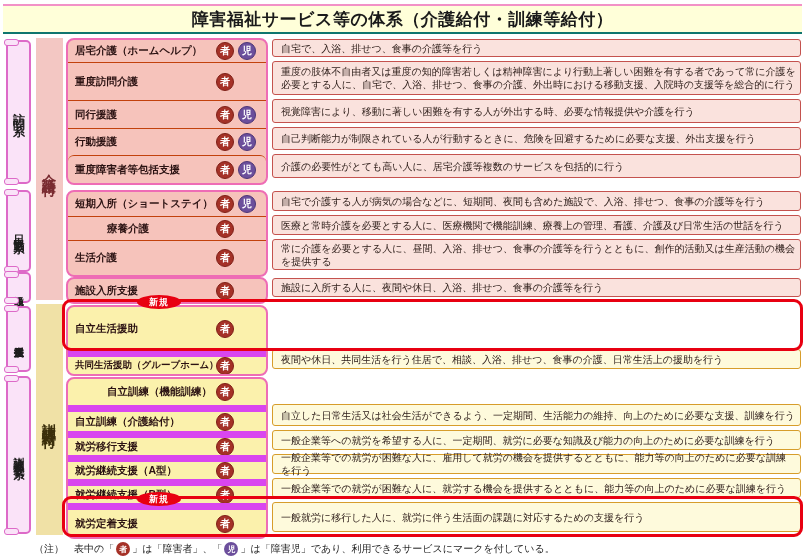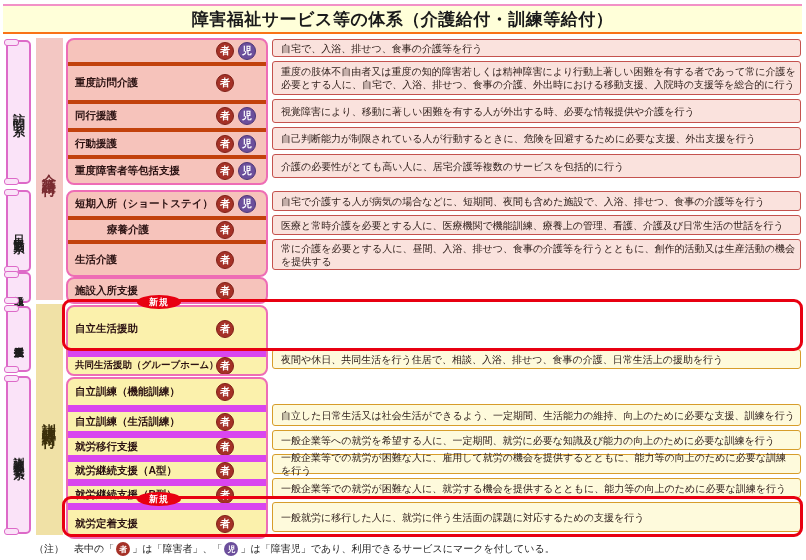--- a/index.html
+++ b/index.html
@@ -1,21 +1,21 @@
 <!DOCTYPE html>
 <html><head>
 <meta charset="utf-8">
 <style>
   * { box-sizing: border-box; margin: 0; padding: 0; }
   html,body { width:806px; height:560px; background:#fff;
     font-family:"Liberation Sans","DejaVu Sans",sans-serif; }
   #stage { position:relative; width:806px; height:560px; overflow:hidden; background:#fff; }
 
   .title-band { position:absolute; left:3px; top:4px; width:799px; height:30px;
-    background:#FFFFD9; border-top:2px solid #F291C7; border-bottom:2px solid #f97316;
+    background:#FFFFD9; border-top:2px solid #F291C7; border-bottom:2px solid #0f766e;
     display:flex; align-items:center; justify-content:center; }
   .title { font-size:17px; font-weight:bold; color:#1a1a1a; letter-spacing:0.5px; }
 
   .side-label { position:absolute; left:6px; width:25px; background:#FAE3F8;
     border:2px solid #DD6AC8; border-radius:5px; display:flex; align-items:center;
     justify-content:center; z-index:2; }
   .side-label::before, .side-label::after { content:""; position:absolute; left:-4px;
     width:13px; height:5px; background:#FAE3F8; border:1.5px solid #DD6AC8; border-radius:3px; }
   .side-label::before { top:-3px; } .side-label::after { bottom:-3px; }
   .side-label span { writing-mode:vertical-rl; text-orientation:upright; font-weight:bold;
@@ -28,21 +28,21 @@
   .benefit-strip span { writing-mode:vertical-rl; text-orientation:upright;
     font-weight:bold; font-size:14px; letter-spacing:3px; }
   .benefit-strip.care span { color:#7A2B31; }
   .benefit-strip.training span { color:#3B2F0B; }
 
   .name-box { position:absolute; left:66px; width:202px; border:2px solid #EE6CB5;
     border-radius:8px; overflow:hidden; z-index:1; }
   .name-box.care { background:#F6C3BB; }
   .name-box.training { background:#FBF1AC; }
   .name-row { position:relative; display:flex; align-items:center; }
-  .name-box.care .name-row.sep { border-top:4px solid #c2410c; }
+  .name-box.care .name-row.sep { border-top:1px solid #c2410c; }
   .name-box.training .name-row.sep { border-top:7px solid #d946ef; }
   .name-row .svc-label { font-weight:bold; font-size:10.5px; padding-left:7px;
     color:#2B1212; white-space:nowrap; }
   .name-row .svc-label.long { font-size:9.5px; }
 
   .badge { position:absolute; width:18px; height:18px; border-radius:50%; color:#fff;
     font-size:10px; font-weight:bold; display:flex; align-items:center;
     justify-content:center; top:50%; transform:translateY(-50%); }
   .badge.adult { left:148px; background:#A53127; border:1px solid #7E1F17; }
   .badge.child { left:170px; background:#6C4F9C; border:1px solid #4E3777; }
@@ -98,38 +98,39 @@
       <span style="font-size: 11px; letter-spacing: 2px;">訓練系・就労系</span>
     </div>
     <div class="benefit-strip care" style="top: 38px; height: 262px;">
       <span>介護給付</span>
     </div>
     <div class="benefit-strip training" style="top: 304px; height: 231px;">
       <span>訓練等給付</span>
     </div>
     <div class="name-box care" style="top: 38px; height: 147px;">
       <div class="name-row" style="height: 22px;">
+        <span class="svc-label">居宅介護（ホームヘルプ）</span>
         <div class="badge adult">者</div>
         <div class="badge child">児</div>
       </div>
       <div class="name-row sep" style="height: 38px;">
         <span class="svc-label">重度訪問介護</span>
         <div class="badge adult">者</div>
       </div>
       <div class="name-row sep" style="height: 28px;">
         <span class="svc-label">同行援護</span>
         <div class="badge adult">者</div>
         <div class="badge child">児</div>
       </div>
       <div class="name-row sep" style="height: 27px;">
         <span class="svc-label">行動援護</span>
         <div class="badge adult">者</div>
         <div class="badge child">児</div>
       </div>
-      <div class="name-row sep" style="height: 28px;">
+      <div class="name-row sep" style="height: 28px; border-radius: 6px;">
         <span class="svc-label">重度障害者等包括支援</span>
         <div class="badge adult">者</div>
         <div class="badge child">児</div>
       </div>
     </div>
     <div class="desc-box care" style="top: 39px; height: 18px;">
       <p>自宅で、入浴、排せつ、食事の介護等を行う</p>
     </div>
     <div class="desc-box care" style="top: 61px; height: 34px;">
       <p>重度の肢体不自由者又は重度の知的障害若しくは精神障害により行動上著しい困難を有する者であって常に介護を必要とする人に、自宅で、入浴、排せつ、食事の介護、外出時における移動支援、入院時の支援等を総合的に行う</p>
@@ -166,40 +167,43 @@
     </div>
     <div class="desc-box care" style="top: 239px; height: 31px;">
       <p>常に介護を必要とする人に、昼間、入浴、排せつ、食事の介護等を行うとともに、創作的活動又は生産活動の機会を提供する</p>
     </div>
     <div class="name-box care" style="top: 277px; height: 27px;">
       <div class="name-row" style="height: 23px;">
         <span class="svc-label">施設入所支援</span>
         <div class="badge adult">者</div>
       </div>
     </div>
+    <div class="desc-box care" style="top: 278px; height: 19px;">
+      <p>施設に入所する人に、夜間や休日、入浴、排せつ、食事の介護等を行う</p>
+    </div>
     <div class="name-box training" style="top: 305px; height: 71px;">
       <div class="name-row" style="height: 43px;">
         <span class="svc-label">自立生活援助</span>
         <div class="badge adult">者</div>
       </div>
       <div class="name-row sep" style="height: 24px;">
         <span class="svc-label long">共同生活援助（グループホーム）</span>
         <div class="badge adult">者</div>
       </div>
     </div>
     <div class="desc-box training" style="top: 349px; height: 20px;">
       <p>夜間や休日、共同生活を行う住居で、相談、入浴、排せつ、食事の介護、日常生活上の援助を行う</p>
     </div>
     <div class="name-box training" style="top: 377px; height: 162px;">
-      <div class="name-row" style="height: 26px;">
+      <div class="name-row" style="height: 26px; padding-left: 32px;">
         <span class="svc-label">自立訓練（機能訓練）</span>
         <div class="badge adult">者</div>
       </div>
       <div class="name-row sep" style="height: 26px;">
-        <span class="svc-label">自立訓練（生活訓練）</span>
+        <span class="svc-label">自立訓練（介護給付）</span>
         <div class="badge adult">者</div>
       </div>
       <div class="name-row sep" style="height: 24px;">
         <span class="svc-label">就労移行支援</span>
         <div class="badge adult">者</div>
       </div>
       <div class="name-row sep" style="height: 24px;">
         <span class="svc-label">就労継続支援（A型）</span>
         <div class="badge adult">者</div>
       </div>

